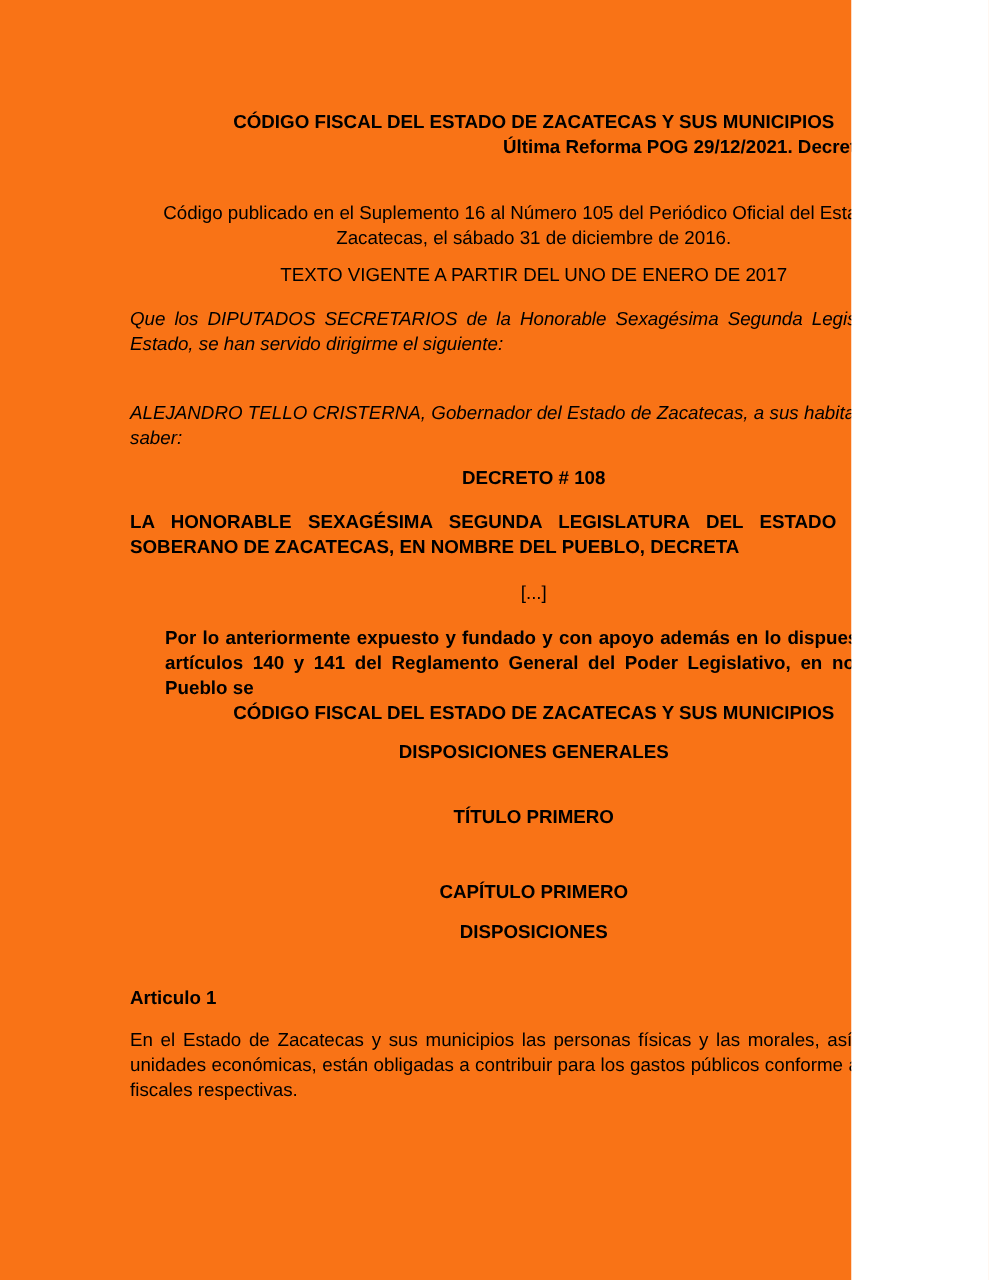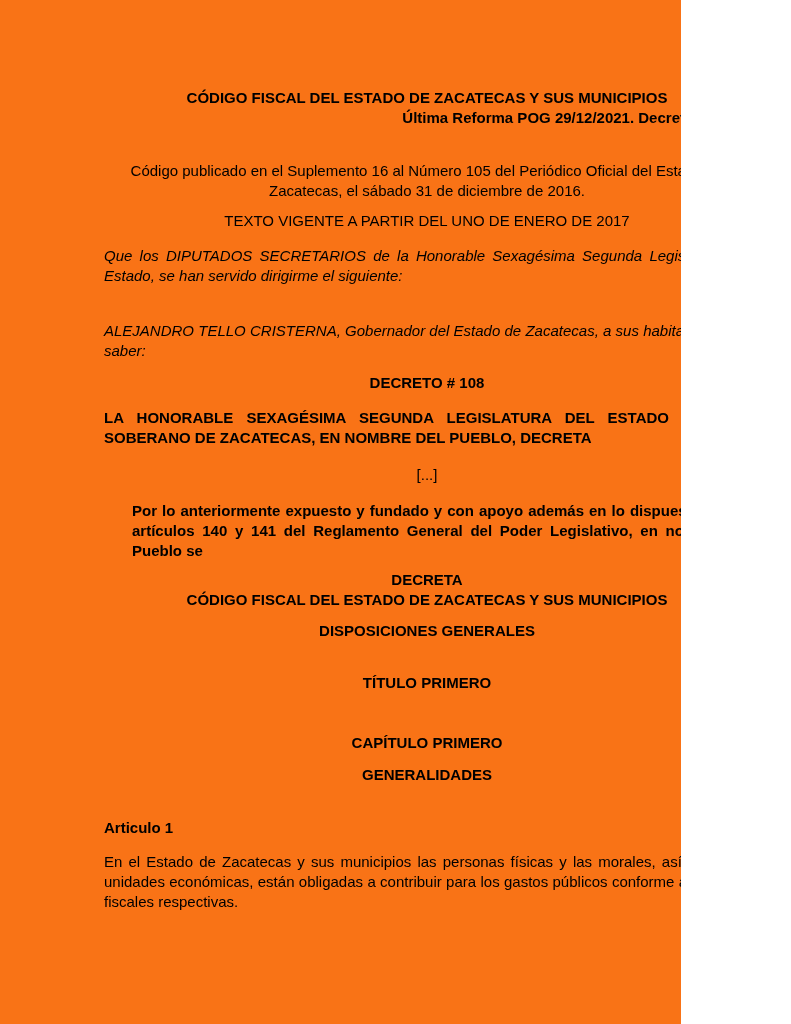--- a/index.html
+++ b/index.html
@@ -51,30 +51,29 @@
     <p class="j i" style="margin-top:35px;">ALEJANDRO TELLO CRISTERNA, Gobernador del Estado de Zacatecas, a sus habitantes hago saber:</p>
 
     <p class="c b" style="margin-top:12px;">DECRETO # 108</p>
 
     <p class="j b" style="margin-top:15px;">LA HONORABLE SEXAGÉSIMA SEGUNDA LEGISLATURA DEL ESTADO LIBRE Y SOBERANO DE ZACATECAS, EN NOMBRE DEL PUEBLO, DECRETA</p>
 
     <p class="c" style="margin-top:17px;">[...]</p>
 
     <p class="j b" style="margin-top:16px;margin-left:28px;">Por lo anteriormente expuesto y fundado y con apoyo además en lo dispuesto en los artículos 140 y 141 del Reglamento General del Poder Legislativo, en nombre del Pueblo se</p>
 
-    <p class="c b" style="margin-top:9px;">DECRETA</p>
 
     <p class="c b">CÓDIGO FISCAL DEL ESTADO DE ZACATECAS Y SUS MUNICIPIOS</p>
 
     <p class="c b" style="margin-top:11px;">DISPOSICIONES GENERALES</p>
 
     <p class="c b" style="margin-top:32px;">TÍTULO PRIMERO</p>
 
     <p class="c b" style="margin-top:40px;">CAPÍTULO PRIMERO</p>
 
-    <p class="c b" style="margin-top:12px;">GENERALIDADES</p>
+    <p class="c b" style="margin-top:12px;">DISPOSICIONES</p>
 
     <p class="b" style="margin-top:33px;">Articulo 1</p>
 
     <p class="j" style="margin-top:14px;">En el Estado de Zacatecas y sus municipios las personas físicas y las morales, así como las unidades económicas, están obligadas a contribuir para los gastos públicos conforme a las leyes fiscales respectivas.</p>
 
   </div>
 </div>
 
 </body></html>

